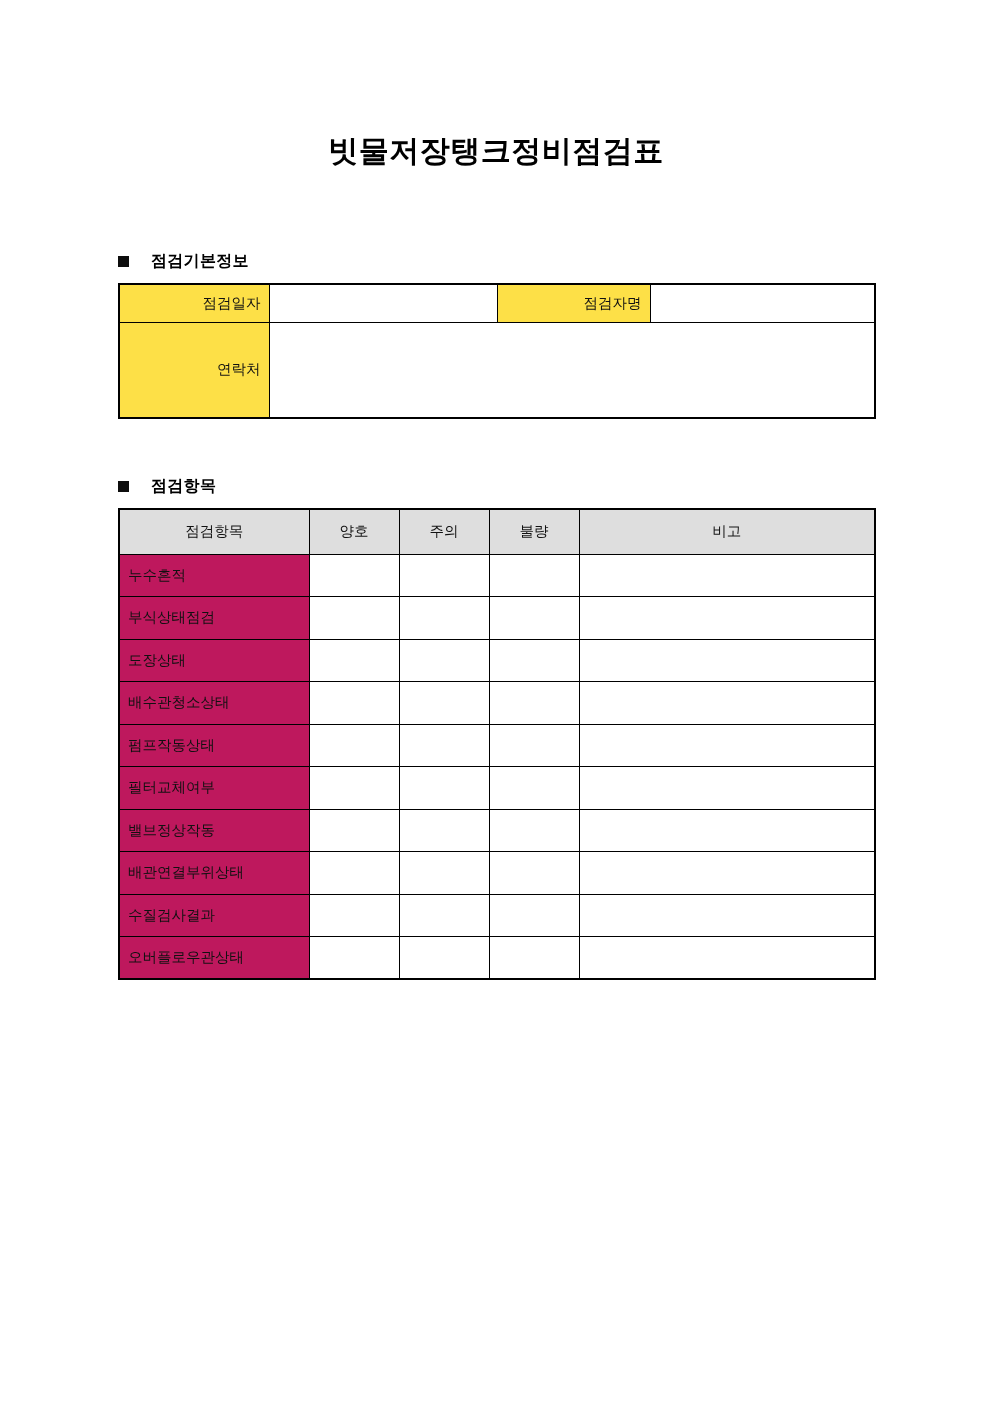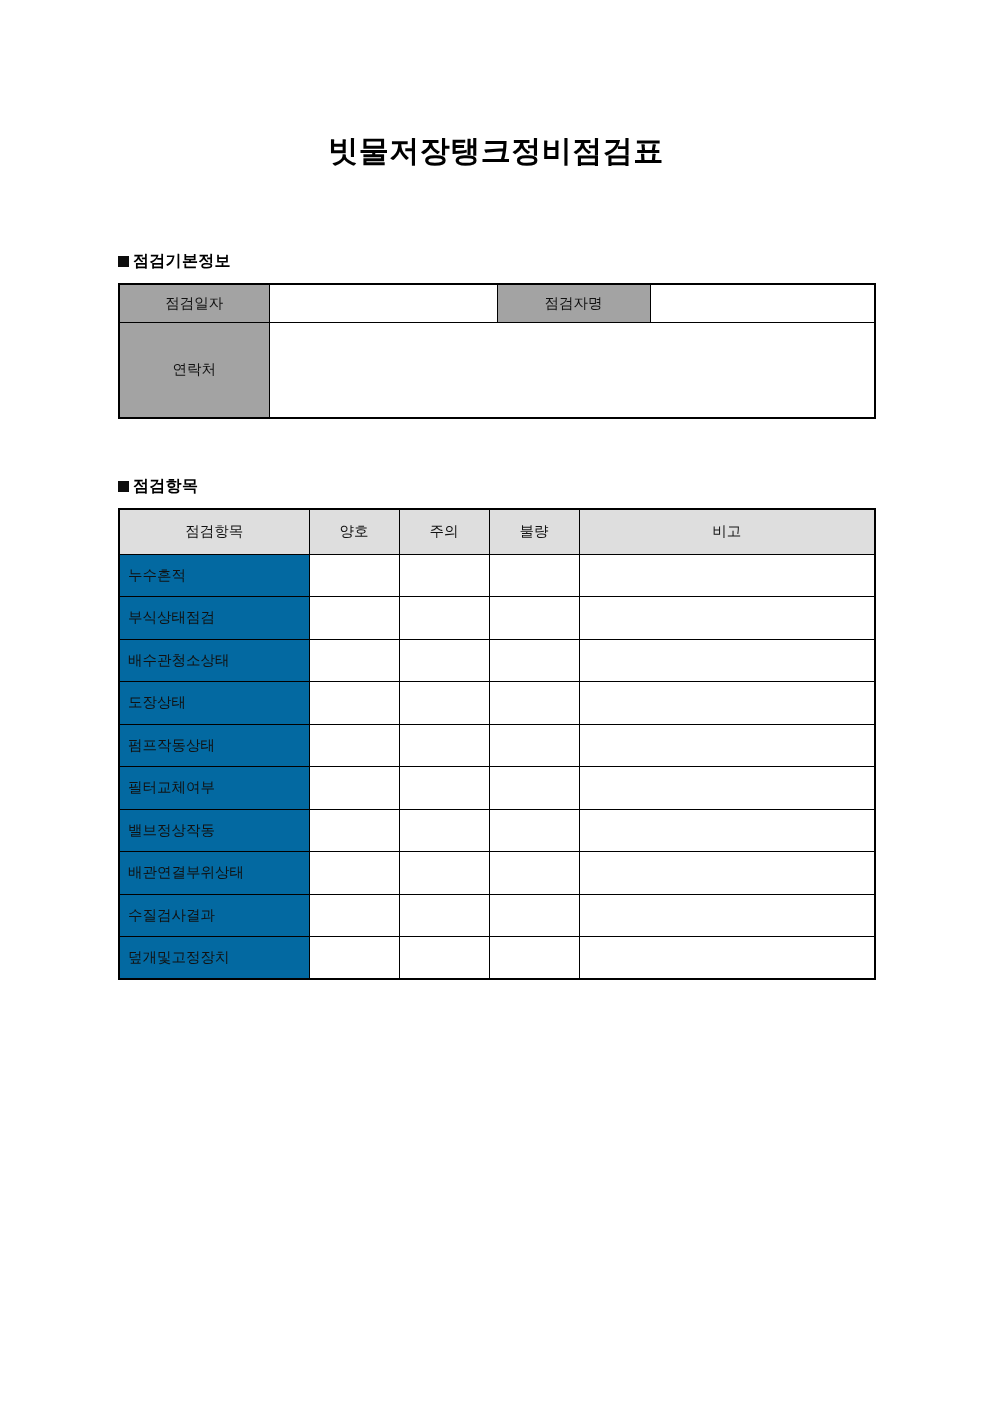--- a/index.html
+++ b/index.html
@@ -33,21 +33,21 @@
     margin: 0;
     padding-top: 133px;
     line-height: 1.2;
     color: #000;
   }
 
   
   .section-heading {
     display: flex;
     align-items: center;
-    gap: 4px;
+    gap: 22px;
     font-size: 16px;
     font-weight: bold;
     color: #000;
     padding-left: 118px;
     line-height: 1;
   }
   .section-bullet {
     display: inline-block;
     width: 11px;
     height: 11px;
@@ -72,34 +72,34 @@
   }
   table.doc-table td, table.doc-table th {
     border: 1px solid #000000;
     font-size: 14.5px;
     font-weight: normal;
     color: #111;
     padding: 0 8px;
     vertical-align: middle;
   }
   .lbl {
-    background: #a3a3a3;
-    text-align: center;
+    background: #fde047;
+    text-align: right;
   }
   .val {
     background: #ffffff;
     text-align: left;
   }
   .hdr {
     background: #dedede;
     text-align: center;
     font-weight: normal;
   }
   .item-name {
-    background: #0369a1;
+    background: #be185d;
     text-align: left;
     padding-left: 11px;
   }
   .mark-cell { background: #ffffff; }
   .note-cell { background: #ffffff; }
 
   
   #info-table { margin-top: 14px; }
   #info-table tr.info-row > td { height: 38px; }
   #info-table tr.contact-row > td { height: 96px; }
@@ -164,34 +164,34 @@
             <td class="note-cell"></td>
           </tr>
           <tr class="item-row">
             <td class="item-name">부식상태점검</td>
             <td class="mark-cell"></td>
             <td class="mark-cell"></td>
             <td class="mark-cell"></td>
             <td class="note-cell"></td>
           </tr>
           <tr class="item-row">
+            <td class="item-name">도장상태</td>
+            <td class="mark-cell"></td>
+            <td class="mark-cell"></td>
+            <td class="mark-cell"></td>
+            <td class="note-cell"></td>
+          </tr>
+          <tr class="item-row">
             <td class="item-name">배수관청소상태</td>
             <td class="mark-cell"></td>
             <td class="mark-cell"></td>
             <td class="mark-cell"></td>
             <td class="note-cell"></td>
           </tr>
           <tr class="item-row">
-            <td class="item-name">도장상태</td>
-            <td class="mark-cell"></td>
-            <td class="mark-cell"></td>
-            <td class="mark-cell"></td>
-            <td class="note-cell"></td>
-          </tr>
-          <tr class="item-row">
             <td class="item-name">펌프작동상태</td>
             <td class="mark-cell"></td>
             <td class="mark-cell"></td>
             <td class="mark-cell"></td>
             <td class="note-cell"></td>
           </tr>
           <tr class="item-row">
             <td class="item-name">필터교체여부</td>
             <td class="mark-cell"></td>
             <td class="mark-cell"></td>
@@ -213,21 +213,21 @@
             <td class="note-cell"></td>
           </tr>
           <tr class="item-row">
             <td class="item-name">수질검사결과</td>
             <td class="mark-cell"></td>
             <td class="mark-cell"></td>
             <td class="mark-cell"></td>
             <td class="note-cell"></td>
           </tr>
           <tr class="item-row">
-            <td class="item-name">덮개및고정장치</td>
+            <td class="item-name">오버플로우관상태</td>
             <td class="mark-cell"></td>
             <td class="mark-cell"></td>
             <td class="mark-cell"></td>
             <td class="note-cell"></td>
           </tr>
         </tbody>
     </table>
   </div>
 
 </div>

